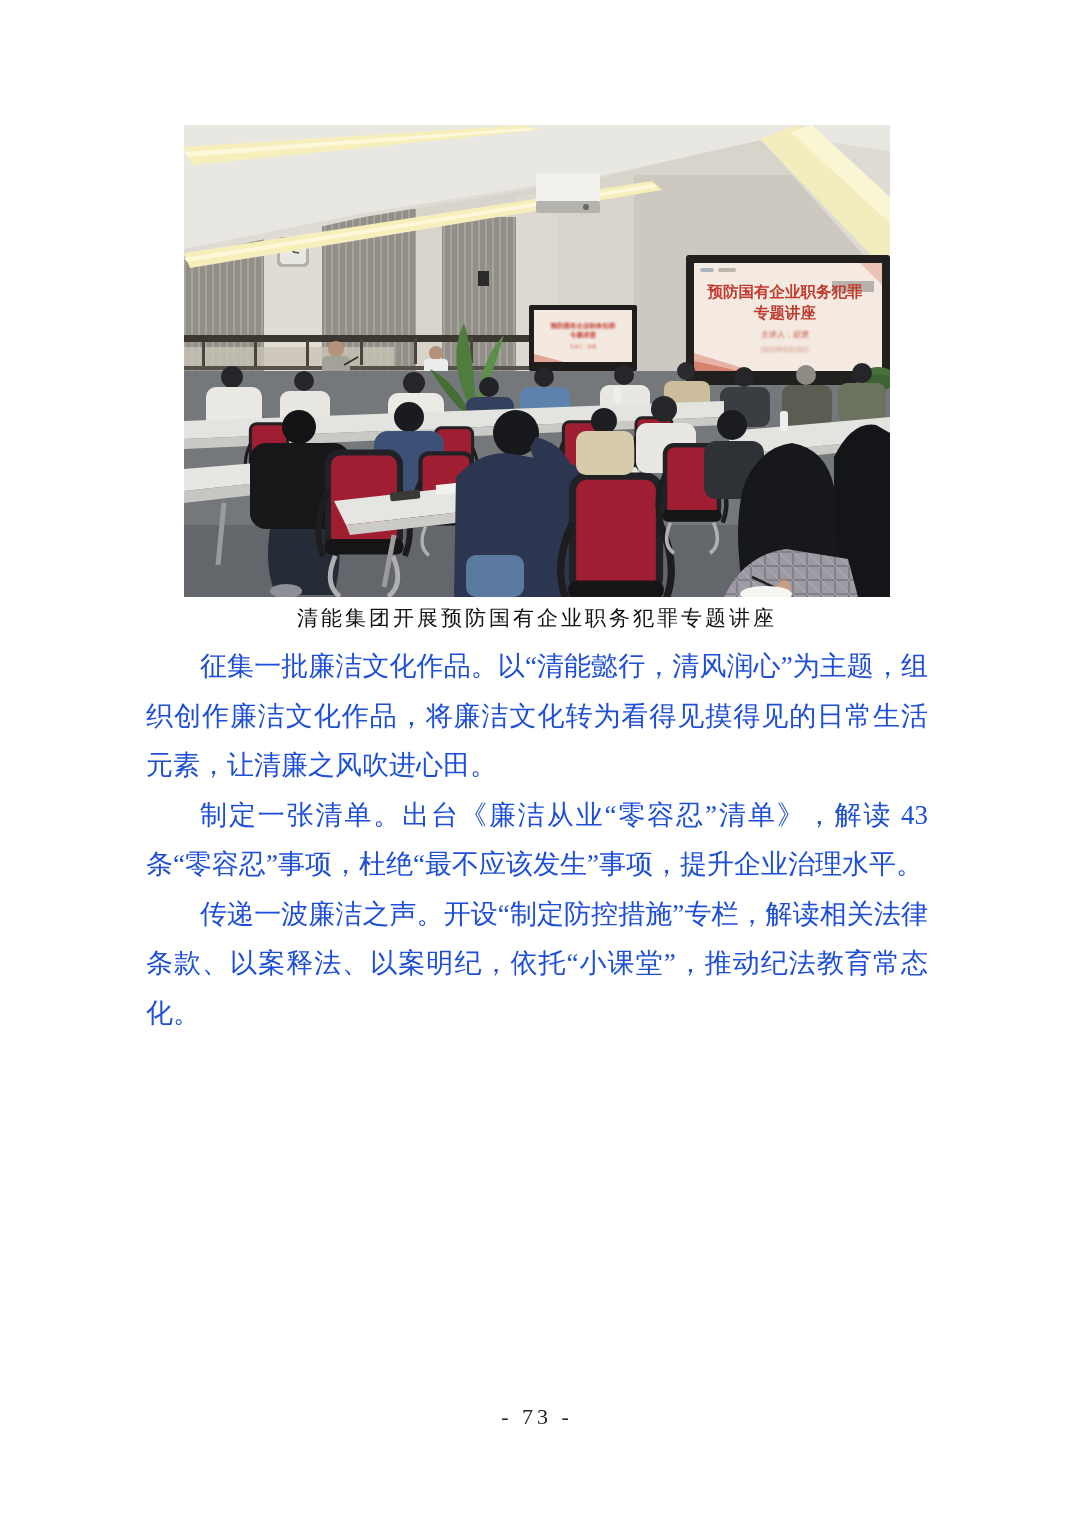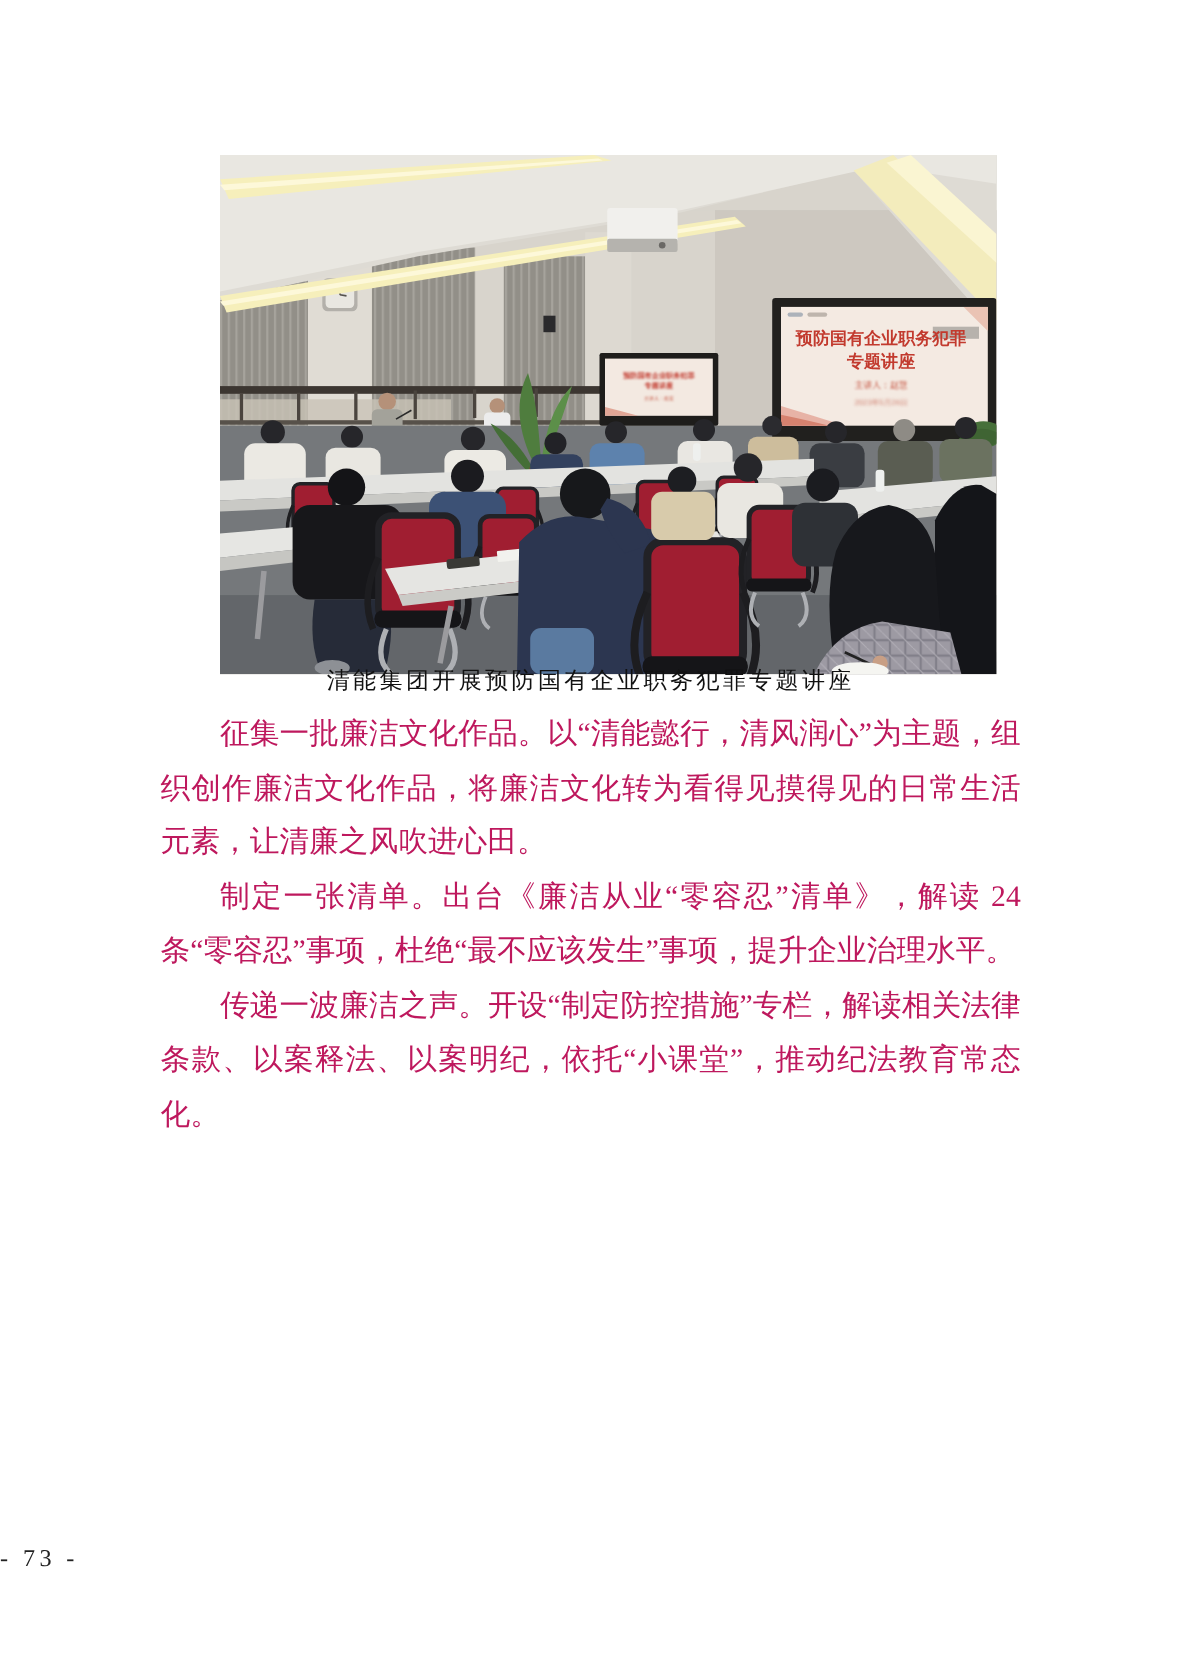--- a/index.html
+++ b/index.html
@@ -1,35 +1,35 @@
 <!DOCTYPE html>
 <html><head>
 <meta charset="utf-8">
 <style>
   html,body{margin:0;padding:0;background:#ffffff;}
   .page{
     position:relative;width:1074px;height:1520px;background:#ffffff;overflow:hidden;
     font-family:"Liberation Serif","DejaVu Serif",serif;color:#141414;
   }
   .photo{
-    position:absolute;left:184px;top:125px;width:706px;height:472px;margin:16px;
+    position:absolute;left:184px;top:125px;width:706px;height:472px;margin:0;
     overflow:hidden;background:#d8d4cc;
   }
   .photo svg{display:block;width:706px;height:472px;}
   .caption{
     position:absolute;left:0;top:604px;width:1074px;text-align:center;
     font-size:21px;font-weight:400;letter-spacing:3px;color:#111;
   }
   .bodytext{
     position:absolute;left:146px;top:642px;width:782px;
-    font-size:27px;line-height:49.5px;text-align:justify;color:#be185d;
+    font-size:27px;line-height:49.5px;text-align:justify;color:#1d4ed8;
   }
   .bodytext p{margin:0;text-indent:54px;}
   .pagenum{
-    position:absolute;left:0;top:1404px;width:1074px;text-align:left;
+    position:absolute;left:0;top:1404px;width:1074px;text-align:center;
     font-size:22px;letter-spacing:4px;color:#222;
   }
   .blur1{filter:blur(1px);}
   .blur2{filter:blur(1.6px);}
   .blur3{filter:blur(0.6px);}
   text{font-family:"Liberation Sans","DejaVu Sans",sans-serif;}
 </style>
 </head>
 <body>
 
@@ -265,19 +265,19 @@
         <line x1="568" y1="452" x2="598" y2="466" stroke="#222" stroke-width="2.5"></line>
         <ellipse cx="582" cy="469" rx="26" ry="8" fill="#f5f5f1"></ellipse>
       </g>
     </svg>
   </figure>
 
   <div class="caption">清能集团开展预防国有企业职务犯罪专题讲座</div>
 
   <div class="bodytext">
     <p>征集一批廉洁文化作品。以“清能懿行，清风润心”为主题，组织创作廉洁文化作品，将廉洁文化转为看得见摸得见的日常生活元素，让清廉之风吹进心田。</p>
-    <p>制定一张清单。出台《廉洁从业“零容忍”清单》，解读 24 条“零容忍”事项，杜绝“最不应该发生”事项，提升企业治理水平。</p>
+    <p>制定一张清单。出台《廉洁从业“零容忍”清单》，解读 43 条“零容忍”事项，杜绝“最不应该发生”事项，提升企业治理水平。</p>
     <p>传递一波廉洁之声。开设“制定防控措施”专栏，解读相关法律条款、以案释法、以案明纪，依托“小课堂”，推动纪法教育常态化。</p>
   </div>
 
   <div class="pagenum">- 73 -</div>
 
 </div>
 
 </body></html>

